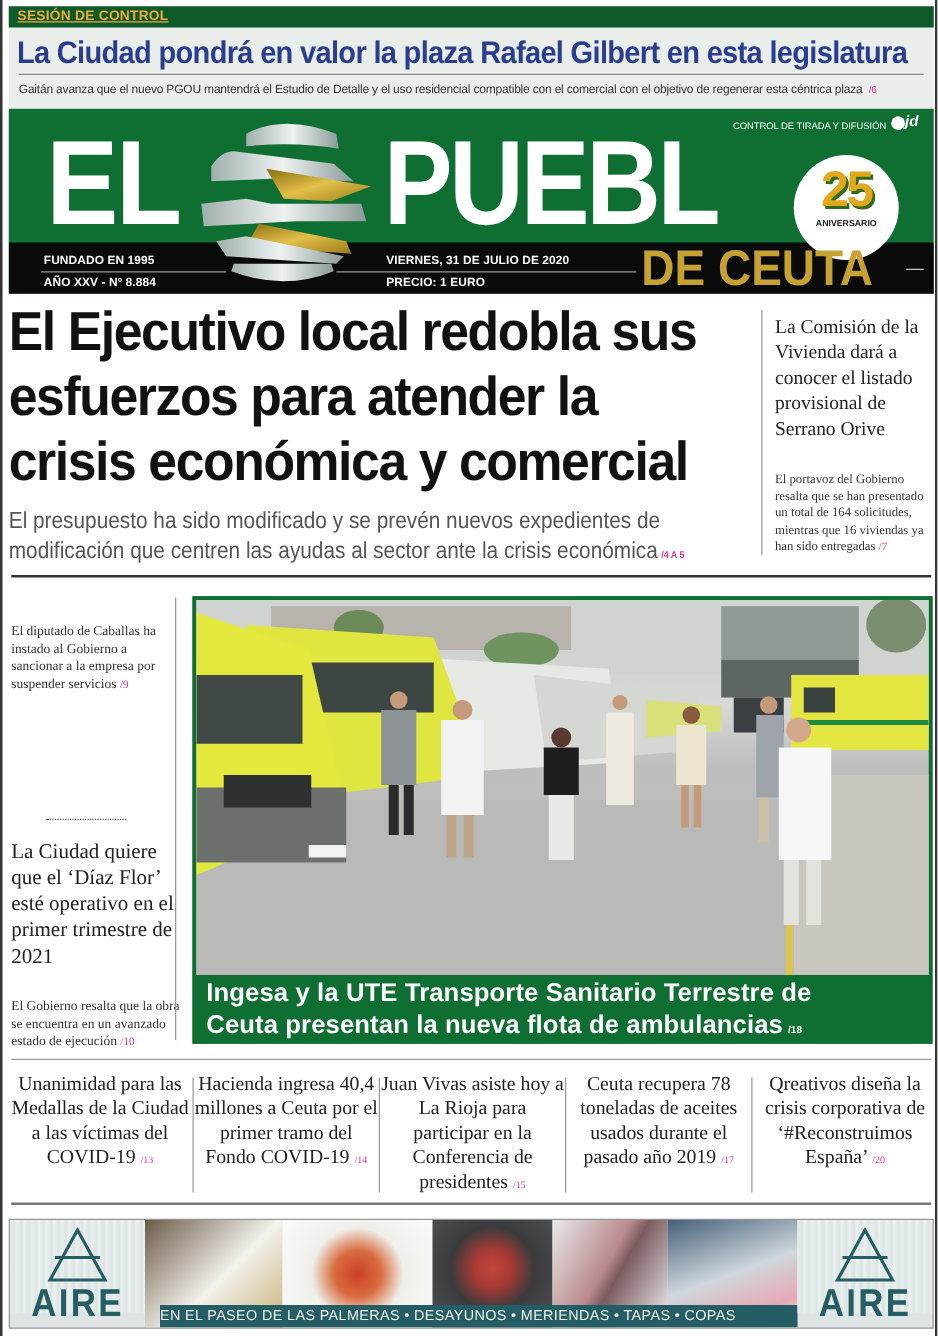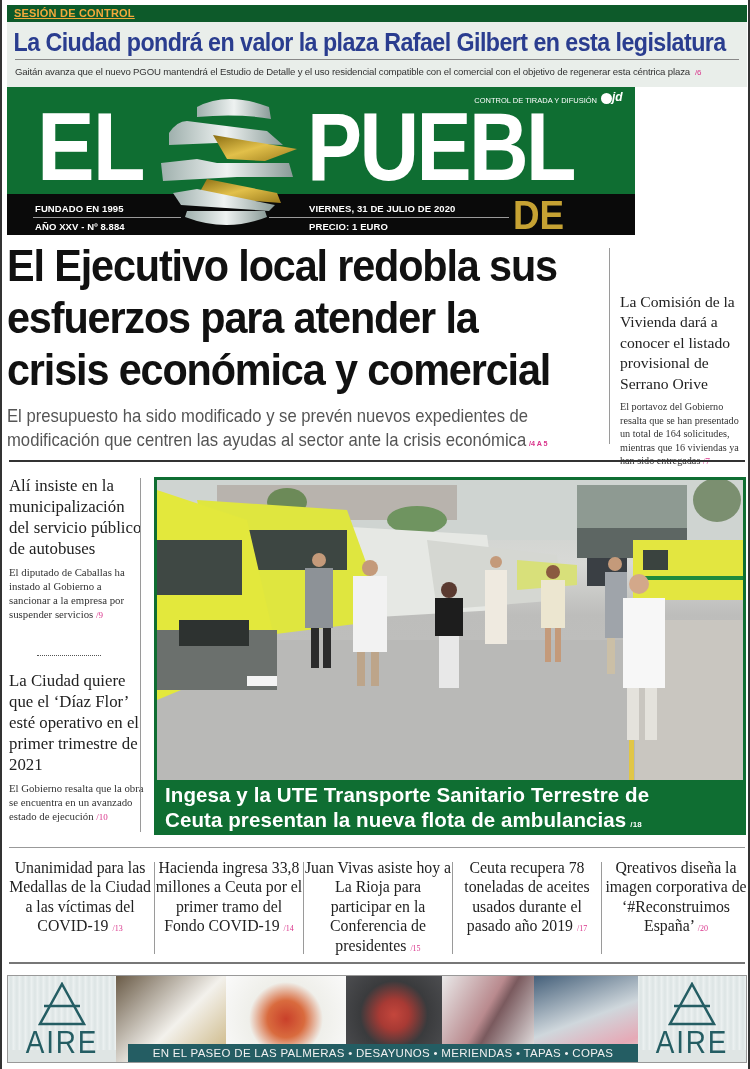--- a/index.html
+++ b/index.html
@@ -10,21 +10,21 @@
 
   
   .teaser { position: absolute; left: 5px; top: 5px; width: 740px; height: 82px; background: #e9eeea; }
   .teaser-kicker { height: 17px; background: #0d5a2a; color: #f2a93b; font-weight: bold; font-size: 11px; line-height: 17px; padding-left: 7px; letter-spacing: 0.2px; text-decoration: underline; }
   .teaser-title { font-family: "Liberation Sans", sans-serif; font-weight: bold; color: #2a3d8f; font-size: 25px; line-height: 32px; padding-left: 7px; margin-top: 4px; letter-spacing: -0.6px; transform: scaleX(0.93); transform-origin: left; white-space: nowrap; }
   .teaser-rule { height: 1px; background: #888; margin: 1px 8px 0 8px; }
   .teaser-sub { font-size: 9.6px; color: #333; padding-left: 8px; margin-top: 6px; letter-spacing: -0.15px; white-space: nowrap; }
   .teaser-sub .ref { color: #d9348b; font-size: 8px; margin-left: 5px; }
 
   
-  .masthead { position: absolute; left: 5px; top: 87px; width: 628px; height: 148px; background: #0f6e32; overflow: hidden; }
+  .masthead { position: absolute; left: 5px; top: 87px; width: 740px; height: 148px; background: #0f6e32; overflow: hidden; }
   .mast-bar { position: absolute; left: 0; top: 107px; width: 740px; height: 41px; background: #0a0a0a; }
   .mast-el { position: absolute; left: 30px; top: 10px; color: #fff; font-weight: bold; font-size: 96px; letter-spacing: -2px; line-height: 100px; transform: scaleX(0.9); transform-origin: left; }
   .mast-pueblo { position: absolute; left: 300px; top: 10px; color: #fff; font-weight: bold; font-size: 96px; letter-spacing: -3px; line-height: 100px; transform: scaleX(0.86); transform-origin: left; }
   .globe { position: absolute; left: 150px; top: 6px; width: 142px; height: 136px; }
   .badge { position: absolute; left: 628px; top: 37px; width: 84px; height: 84px; border-radius: 50%; background: #fff; text-align: center; }
   .badge-num { font-weight: bold; font-size: 40px; color: #e0a81c; line-height: 48px; margin-top: 4px; text-shadow: 2px 2px 0 #2f6b1a; letter-spacing: -2px; }
   .badge-label { font-weight: bold; font-size: 7px; color: #1a1a1a; }
   .ojd { position: absolute; right: 10px; top: 5px; color: #fff; font-size: 7.5px; display: flex; align-items: flex-end; gap: 4px; }
   .ojd-mark { width: 24px; height: 13px; position: relative; }
   .ojd-mark::before { content: ""; position: absolute; left: 0; top: 1px; width: 11px; height: 11px; border-radius: 50%; background: #fff; }
@@ -38,42 +38,42 @@
   .lead-title { font-weight: bold; font-size: 44px; line-height: 52px; color: #111; letter-spacing: -1.2px; transform: scaleX(0.94); transform-origin: left; white-space: nowrap; }
   .lead-sub { font-size: 18.5px; line-height: 24px; color: #555; margin-top: 0px; transform: scaleX(0.9); transform-origin: left; white-space: nowrap; }
   .lead-sub .ref { color: #d9348b; font-size: 8px; font-weight: bold; margin-left: 3px; }
 
   .vsep { position: absolute; width: 1px; background: #9a9a9a; }
   .hsep { position: absolute; height: 2px; background: #333; }
 
   
   .side { position: absolute; font-family: "Liberation Serif", "DejaVu Serif", serif; }
   .side-title { font-size: 16.8px; line-height: 21px; color: #222; }
-  .side-sub { font-size: 10.8px; line-height: 14px; color: #333; margin-top: 6px; }
+  .side-sub { font-size: 10.8px; line-height: 14px; color: #333; margin-top: 23px; }
   .ref { color: #d9348b; font-size: 9px; }
   .dots { border-top: 1px dotted #555; width: 60px; margin: 0 auto; }
 
   
   .photo { position: absolute; left: 152px; top: 477px; width: 592px; height: 358px; border: 3px solid #0f6e32; background: #0f6e32; }
   .photo-img { position: absolute; left: 0; top: 0; width: 586px; height: 300px; overflow: hidden; background: linear-gradient(#c8cdc9 0%, #d8d9d6 28%, #bdbdbb 45%, #c4c4c2 100%); }
   .caption { position: absolute; left: 0; top: 300px; width: 586px; height: 52px; background: #0f6e32; color: #fff; font-weight: bold; font-size: 20.5px; line-height: 25px; padding: 2px 0 0 8px; letter-spacing: 0.1px; transform-origin: left; }
   .caption .ref { color: #fff; font-size: 8px; margin-left: 4px; }
 
   
   .brief { position: absolute; top: 858px; width: 148px; text-align: center; font-family: "Liberation Serif", "DejaVu Serif", serif; font-size: 15.8px; line-height: 19.4px; color: #222; }
   .brief .ref { font-size: 8px; }
 
   
   .ad { position: absolute; left: 5px; top: 975px; width: 740px; height: 88px; border: 1px solid #999; background: #dfe5e4; overflow: hidden; }
-  .ad-logo { position: absolute; top: 0; width: 108px; height: 74px; background: repeating-linear-gradient(90deg, #e8eeee 0px, #dce4e4 3px, #eef2f2 6px); }
+  .ad-logo { position: absolute; top: 0; width: 108px; height: 74px; background: repeating-linear-gradient(90deg, #e8eeee 0px, #dce4e4 3px, #eef2f2 6px); font-weight: bold; }
   .ad-logo .tri { position: absolute; left: 30px; top: 6px; width: 48px; height: 44px; }
   .ad-logo .word { position: absolute; left: 0; width: 108px; text-align: center; top: 50px; font-size: 31px; color: #245d63; letter-spacing: 2px; line-height: 34px; transform: scaleX(0.9); }
   .ad-photos { position: absolute; left: 108px; top: 0; width: 522px; height: 86px; display: flex; }
   .ad-photo { height: 86px; }
-  .ad-banner { position: absolute; left: 120px; top: 68px; width: 510px; height: 18px; background: #245d63; color: #f0f0f0; font-size: 11.5px; line-height: 18px; text-align: center; letter-spacing: 0.3px; }
+  .ad-banner { position: absolute; left: 120px; top: 68px; width: 510px; height: 18px; background: #245d63; color: #f0f0f0; font-size: 11.5px; line-height: 18px; letter-spacing: 0.3px; }
 </style>
 </head>
 <body>
 
 <div class="page">
 
   <div class="teaser">
     <div class="teaser-kicker">SESIÓN DE CONTROL</div>
     <div class="teaser-title">La Ciudad pondrá en valor la plaza Rafael Gilbert en esta legislatura</div>
     <div class="teaser-rule"></div>
@@ -99,21 +99,21 @@
       <path d="M40 14 Q70 -2 112 14 L114 26 Q80 20 40 24 Z" fill="url(#silv)"></path>
       <path d="M12 40 Q20 28 30 28 L110 38 L126 52 L60 50 L12 52 Z" fill="url(#silv)"></path>
       <path d="M56 42 L140 56 L108 68 L70 66 Z" fill="url(#gold)"></path>
       <path d="M4 70 L40 66 L60 70 L132 70 L136 84 L80 84 L6 88 Z" fill="url(#silv)"></path>
       <path d="M50 86 L120 100 L124 110 L40 104 Z" fill="url(#gold)"></path>
       <path d="M16 100 L40 96 L118 112 L112 118 L24 112 Z" fill="url(#silv)"></path>
       <path d="M28 124 Q70 140 110 124 L108 118 L30 118 Z" fill="url(#silv)"></path>
     </svg>
     <div class="mast-pueblo">PUEBL</div>
     <div class="badge">
-      <div class="badge-num">20</div>
+      <div class="badge-num">25</div>
       <div class="badge-label">ANIVERSARIO</div>
     </div>
     <div class="ojd">
       <span>CONTROL DE TIRADA Y DIFUSIÓN</span>
       <span class="ojd-mark"></span>
     </div>
     <div class="mast-info" style="left:28px;top:116px;">FUNDADO EN 1995</div>
     <div class="mast-line" style="left:26px;top:130px;width:148px;"></div>
     <div class="mast-info" style="left:28px;top:134px;">AÑO XXV - Nº 8.884</div>
     <div class="mast-info" style="left:302px;top:116px;">VIERNES, 31 DE JULIO DE 2020</div>
@@ -127,28 +127,27 @@
     <div class="lead-title">El Ejecutivo local redobla sus</div>
     <div class="lead-title">esfuerzos para atender la</div>
     <div class="lead-title">crisis económica y comercial</div>
     <div class="lead-sub" style="margin-top:8px;">El presupuesto ha sido modificado y se prevén nuevos expedientes de</div>
     <div class="lead-sub"><span>modificación que centren las ayudas al sector ante la crisis económica</span><span class="ref">/4 A 5</span></div>
   </div>
 
   <div class="vsep" style="left:607px;top:248px;height:196px;"></div>
 
   <div class="side" style="left:618px;top:252px;width:126px;">
-    <div class="side-title" style="font-size:15.6px;line-height:20.4px;margin-top:40px;">La  Comisión de la Vivienda dará a conocer el listado provisional de Serrano Orive</div>
+    <div class="side-title" style="font-size:15.6px;line-height:20.4px;">La  Comisión de la Vivienda dará a conocer el listado provisional de Serrano Orive</div>
     <div class="side-sub" style="font-size:10.2px;line-height:13.6px;"><span>El portavoz del Gobierno resalta que se han presentado un total de 164 solicitudes, mientras que 16 viviendas ya han sido entregadas</span> <span class="ref">/7</span></div>
   </div>
 
   <div class="hsep" style="left:7px;top:460px;width:736px;"></div>
 
   <div class="side" style="left:7px;top:475px;width:134px;">
-    <div class="side-title">Alí insiste en la municipalización del servicio público de autobuses</div>
     <div class="side-sub"><span>El diputado de Caballas ha instado al Gobierno a sancionar a la empresa por suspender servicios</span> <span class="ref">/9</span></div>
   </div>
   <div class="dots" style="position:absolute;left:35px;top:655px;width:64px;margin:0;"></div>
   <div class="side" style="left:7px;top:670px;width:140px;">
     <div class="side-title">La Ciudad quiere que el ‘Díaz Flor’ esté operativo en el primer trimestre de 2021</div>
     <div class="side-sub"><span>El Gobierno resalta que la obra se encuentra en un avanzado estado de ejecución</span> <span class="ref">/10</span></div>
   </div>
 
   <div class="vsep" style="left:138px;top:478px;height:354px;"></div>
 
@@ -210,27 +209,27 @@
     <div class="caption">
       <div>Ingesa y la UTE Transporte Sanitario Terrestre de</div>
       <div><span>Ceuta presentan la nueva flota de ambulancias</span><span class="ref">/18</span></div>
     </div>
   </div>
 
   <div class="hsep" style="left:7px;top:847px;width:736px;height:1px;background:#999;"></div>
 
   <div class="brief" style="left:4px;"><span>Unanimidad para las Medallas de la Ciudad a las víctimas del COVID-19</span> <span class="ref">/13</span></div>
   <div class="vsep" style="left:152px;top:862px;height:92px;"></div>
-  <div class="brief" style="left:153px;"><span>Hacienda ingresa 33,8 millones a Ceuta por el primer tramo del Fondo COVID-19</span> <span class="ref">/14</span></div>
+  <div class="brief" style="left:153px;"><span>Hacienda ingresa 40,4 millones a Ceuta por el primer tramo del Fondo COVID-19</span> <span class="ref">/14</span></div>
   <div class="vsep" style="left:301px;top:862px;height:92px;"></div>
   <div class="brief" style="left:302px;"><span>Juan Vivas asiste hoy a La Rioja para participar en la Conferencia de presidentes</span> <span class="ref">/15</span></div>
   <div class="vsep" style="left:450px;top:862px;height:92px;"></div>
   <div class="brief" style="left:451px;"><span>Ceuta recupera 78 toneladas de aceites usados durante el pasado año 2019</span> <span class="ref">/17</span></div>
   <div class="vsep" style="left:599px;top:862px;height:92px;"></div>
-  <div class="brief" style="left:600px;"><span>Qreativos diseña la imagen corporativa de ‘#Reconstruimos España’</span> <span class="ref">/20</span></div>
+  <div class="brief" style="left:600px;"><span>Qreativos diseña la crisis corporativa de ‘#Reconstruimos España’</span> <span class="ref">/20</span></div>
 
   <div class="hsep" style="left:7px;top:962px;width:736px;height:2px;background:#777;"></div>
 
   <div class="ad">
     <div class="ad-logo" style="left:0;">
       <svg class="tri" viewBox="0 0 48 44">
           <path d="M24 2 L46 42 L2 42 Z" fill="none" stroke="#245d63" stroke-width="2.5"></path>
           <line x1="6" y1="24" x2="42" y2="24" stroke="#245d63" stroke-width="2.5"></line>
         </svg>
       <div class="word">AIRE</div>

